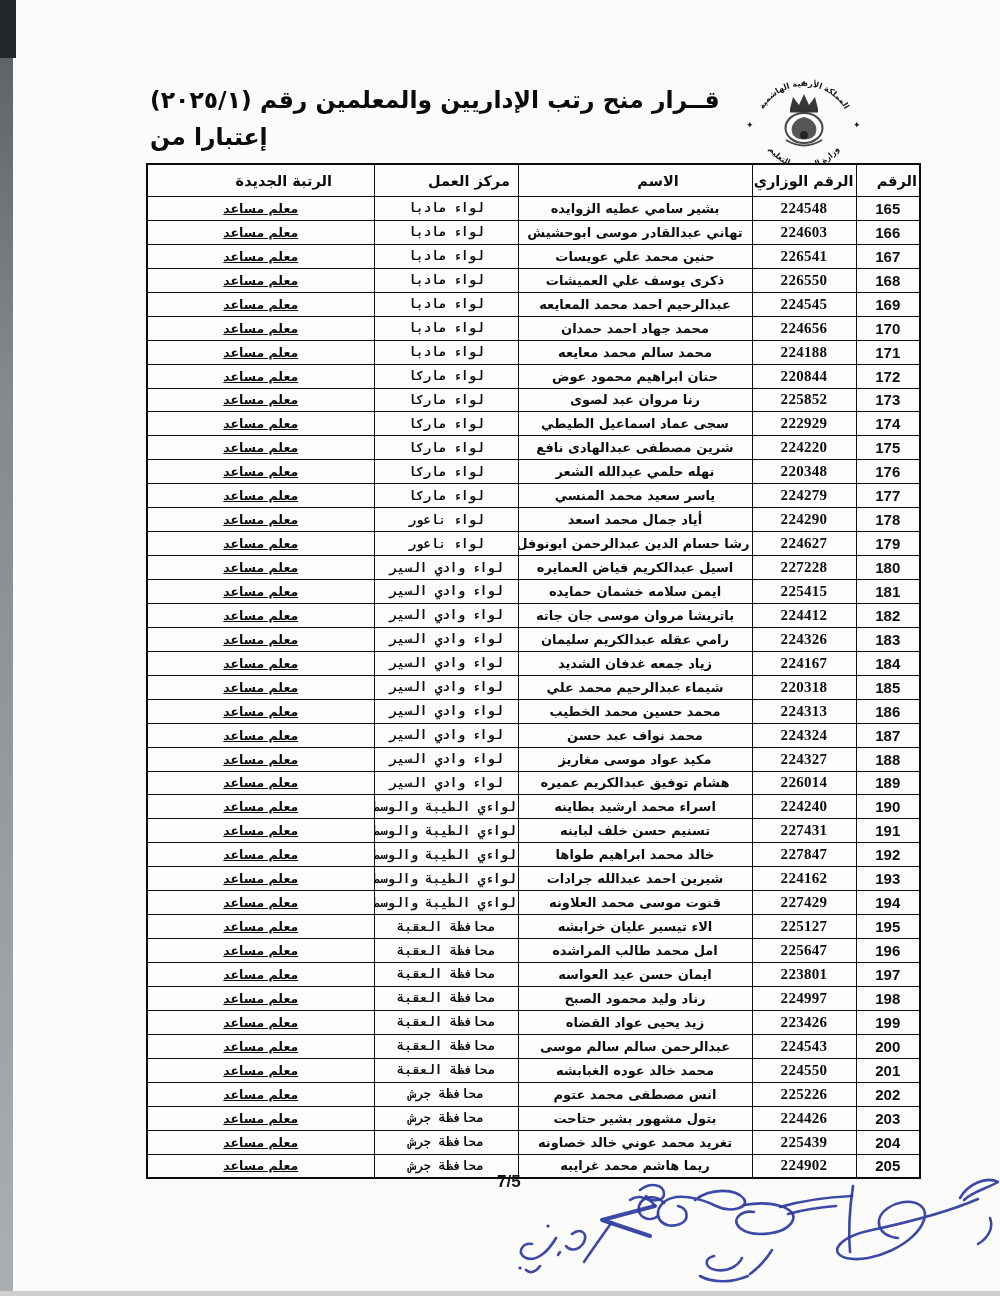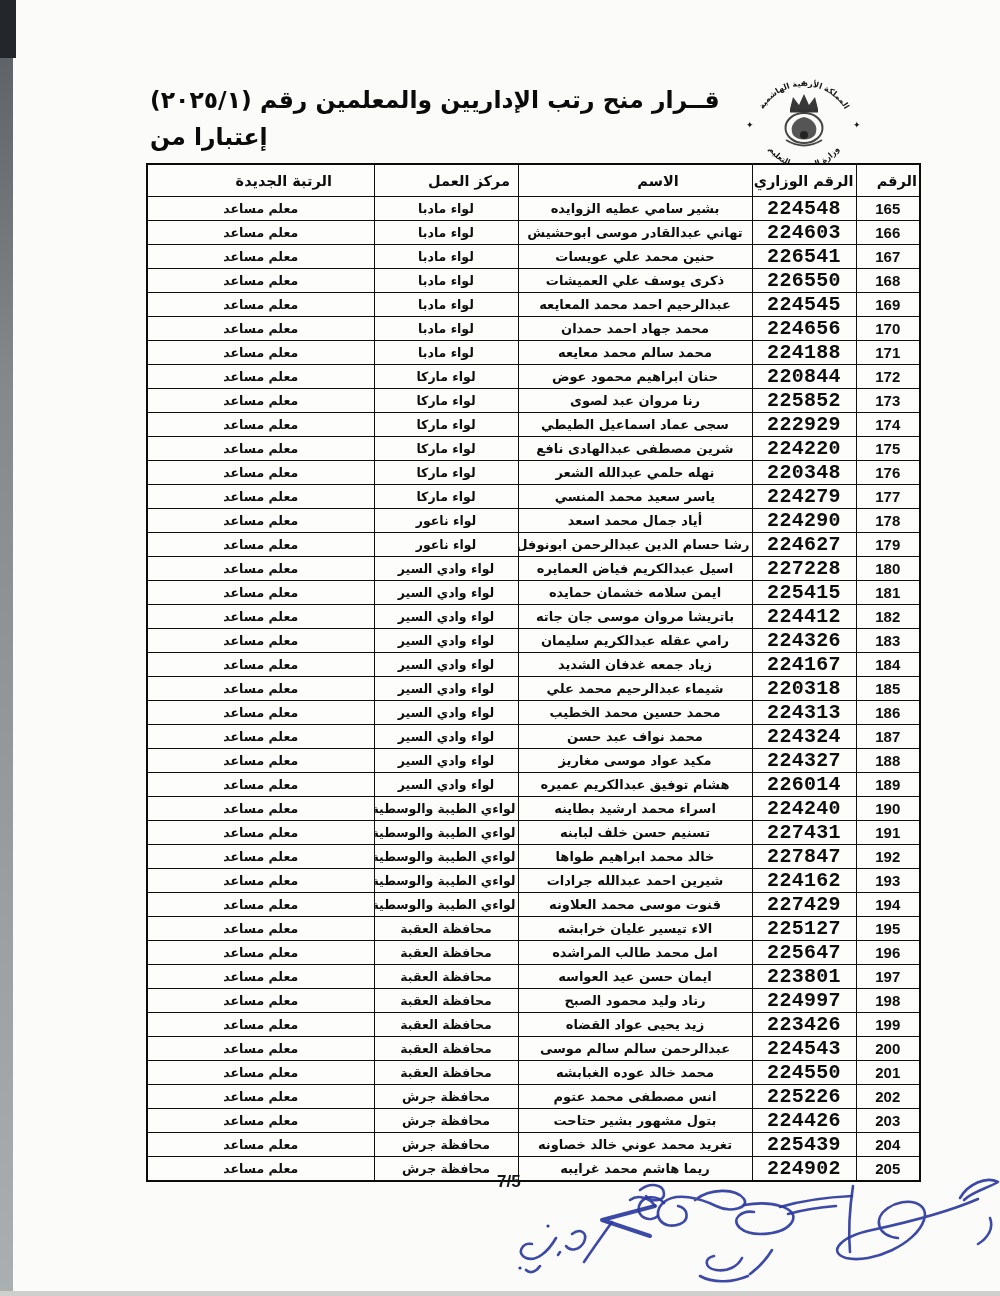--- a/index.html
+++ b/index.html
@@ -16,24 +16,24 @@
   .emblem{position:absolute;left:742px;top:72px;width:124px;height:102px;}
   
   .doc-table{position:absolute;left:146px;top:163px;width:773px;direction:rtl;
         border-collapse:collapse;table-layout:fixed;background:#fdfdfc;}
   .doc-table th,.doc-table td{border:1.4px solid #101010;padding:0 2px;text-align:center;
         vertical-align:middle;overflow:hidden;white-space:nowrap;}
   .doc-table{border:2.3px solid #0b0b0b;}
   .doc-table th{height:31px;font-size:14.5px;font-weight:bold;padding-left:48px;}
   .doc-table td{height:22.95px;font-weight:bold;}
   .c-num{font-size:15px;font-family:"Liberation Sans","DejaVu Sans",sans-serif;margin-top:25px;}
-  .c-ministry_no{font-size:20px;font-family:Liberation Mono, monospace;letter-spacing:.3px;margin-top:47px;}
+  .c-ministry_no{font-size:15px;font-family:Liberation Serif, serif;letter-spacing:.3px;margin-top:47px;}
   .c-name{font-size:13px;}
-  .c-work_center{font-size:12.5px;}
-  .c-rank{font-size:12.5px;}
+  .c-work_center{font-size:12.5px;font-family:Liberation Mono, monospace;}
+  .c-rank{font-size:12.5px;text-decoration:underline;}
   
   .page-number{position:absolute;left:497px;top:1172px;font-size:17px;font-weight:bold;
         font-family:"Liberation Sans","DejaVu Sans",sans-serif;color:#15161a;}
   .signatures{position:absolute;left:0;top:0;width:1000px;height:1296px;pointer-events:none;}
   .sig{fill:none;stroke:#2b3aa0;stroke-width:2.6;stroke-linecap:round;stroke-linejoin:round;opacity:.92;}
   .sig-thick{stroke-width:4;}
 </style>
 </head>
 <body>
 

